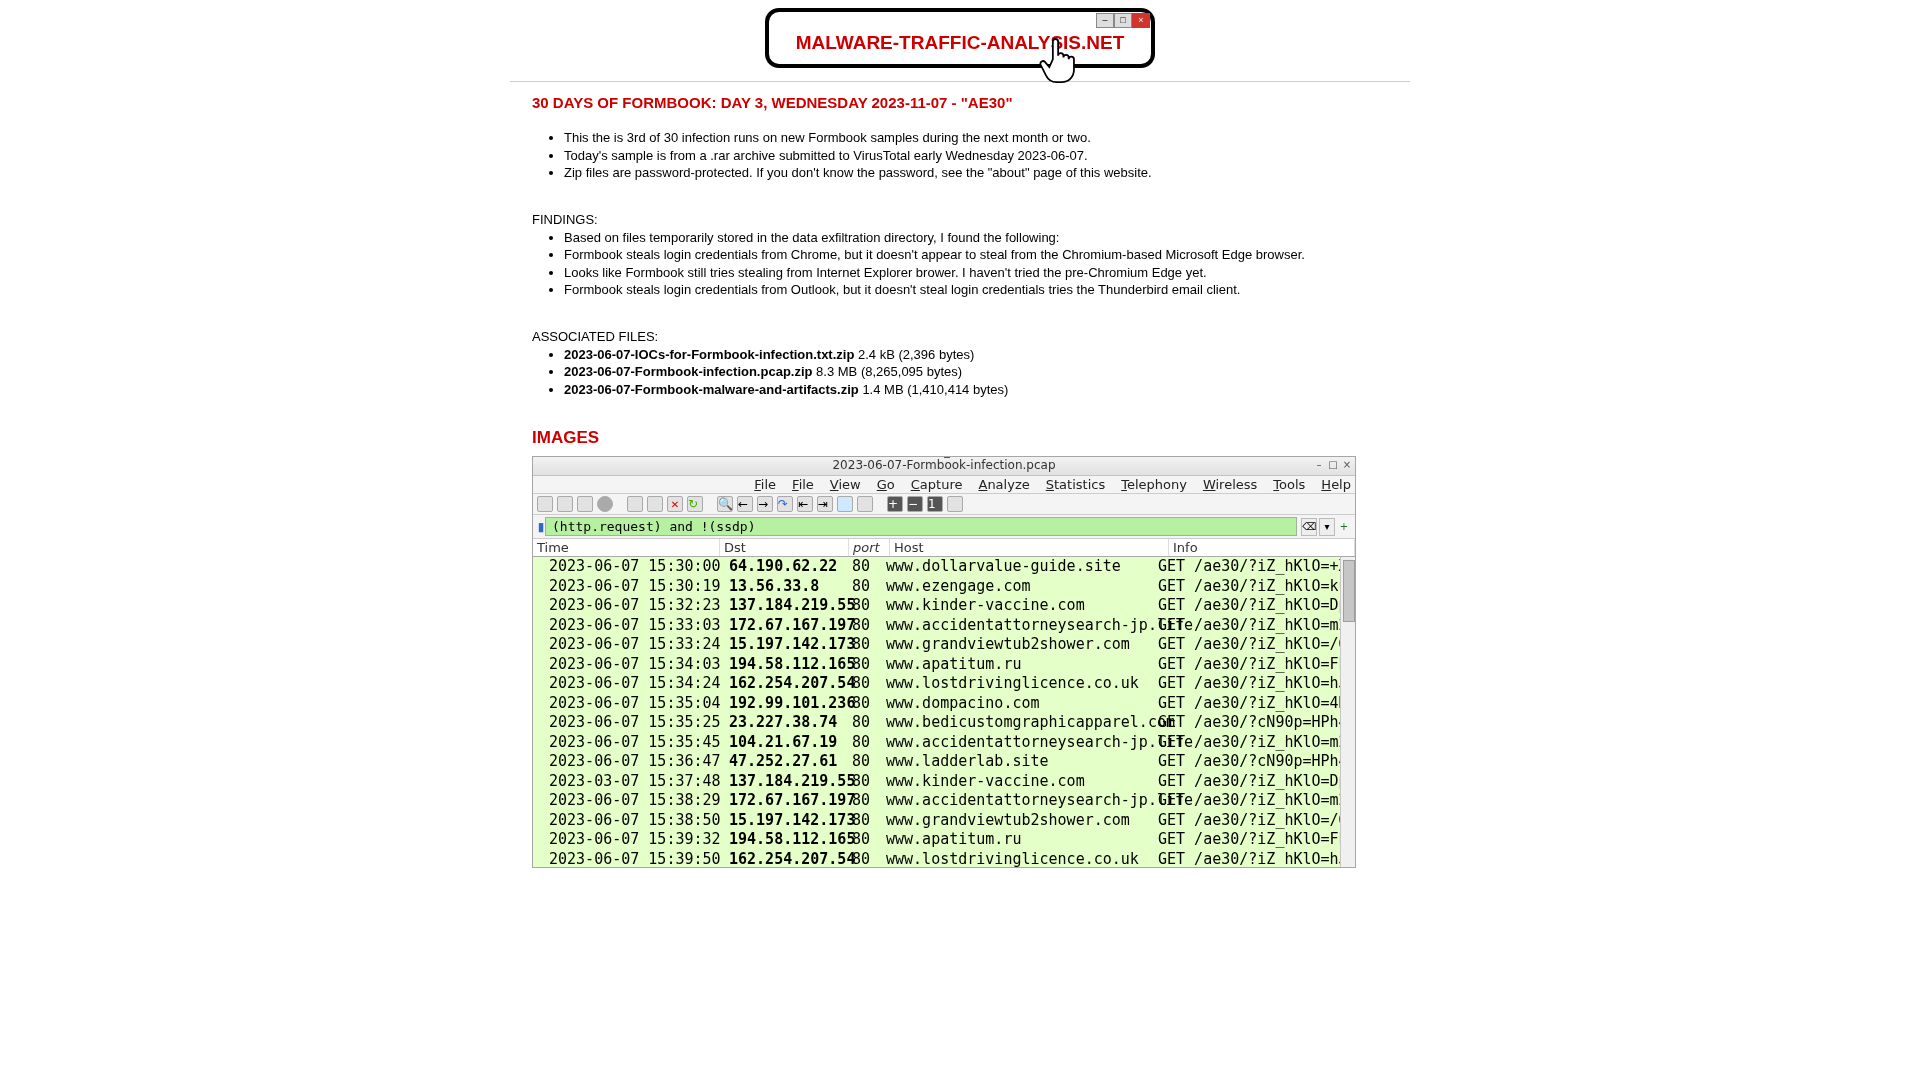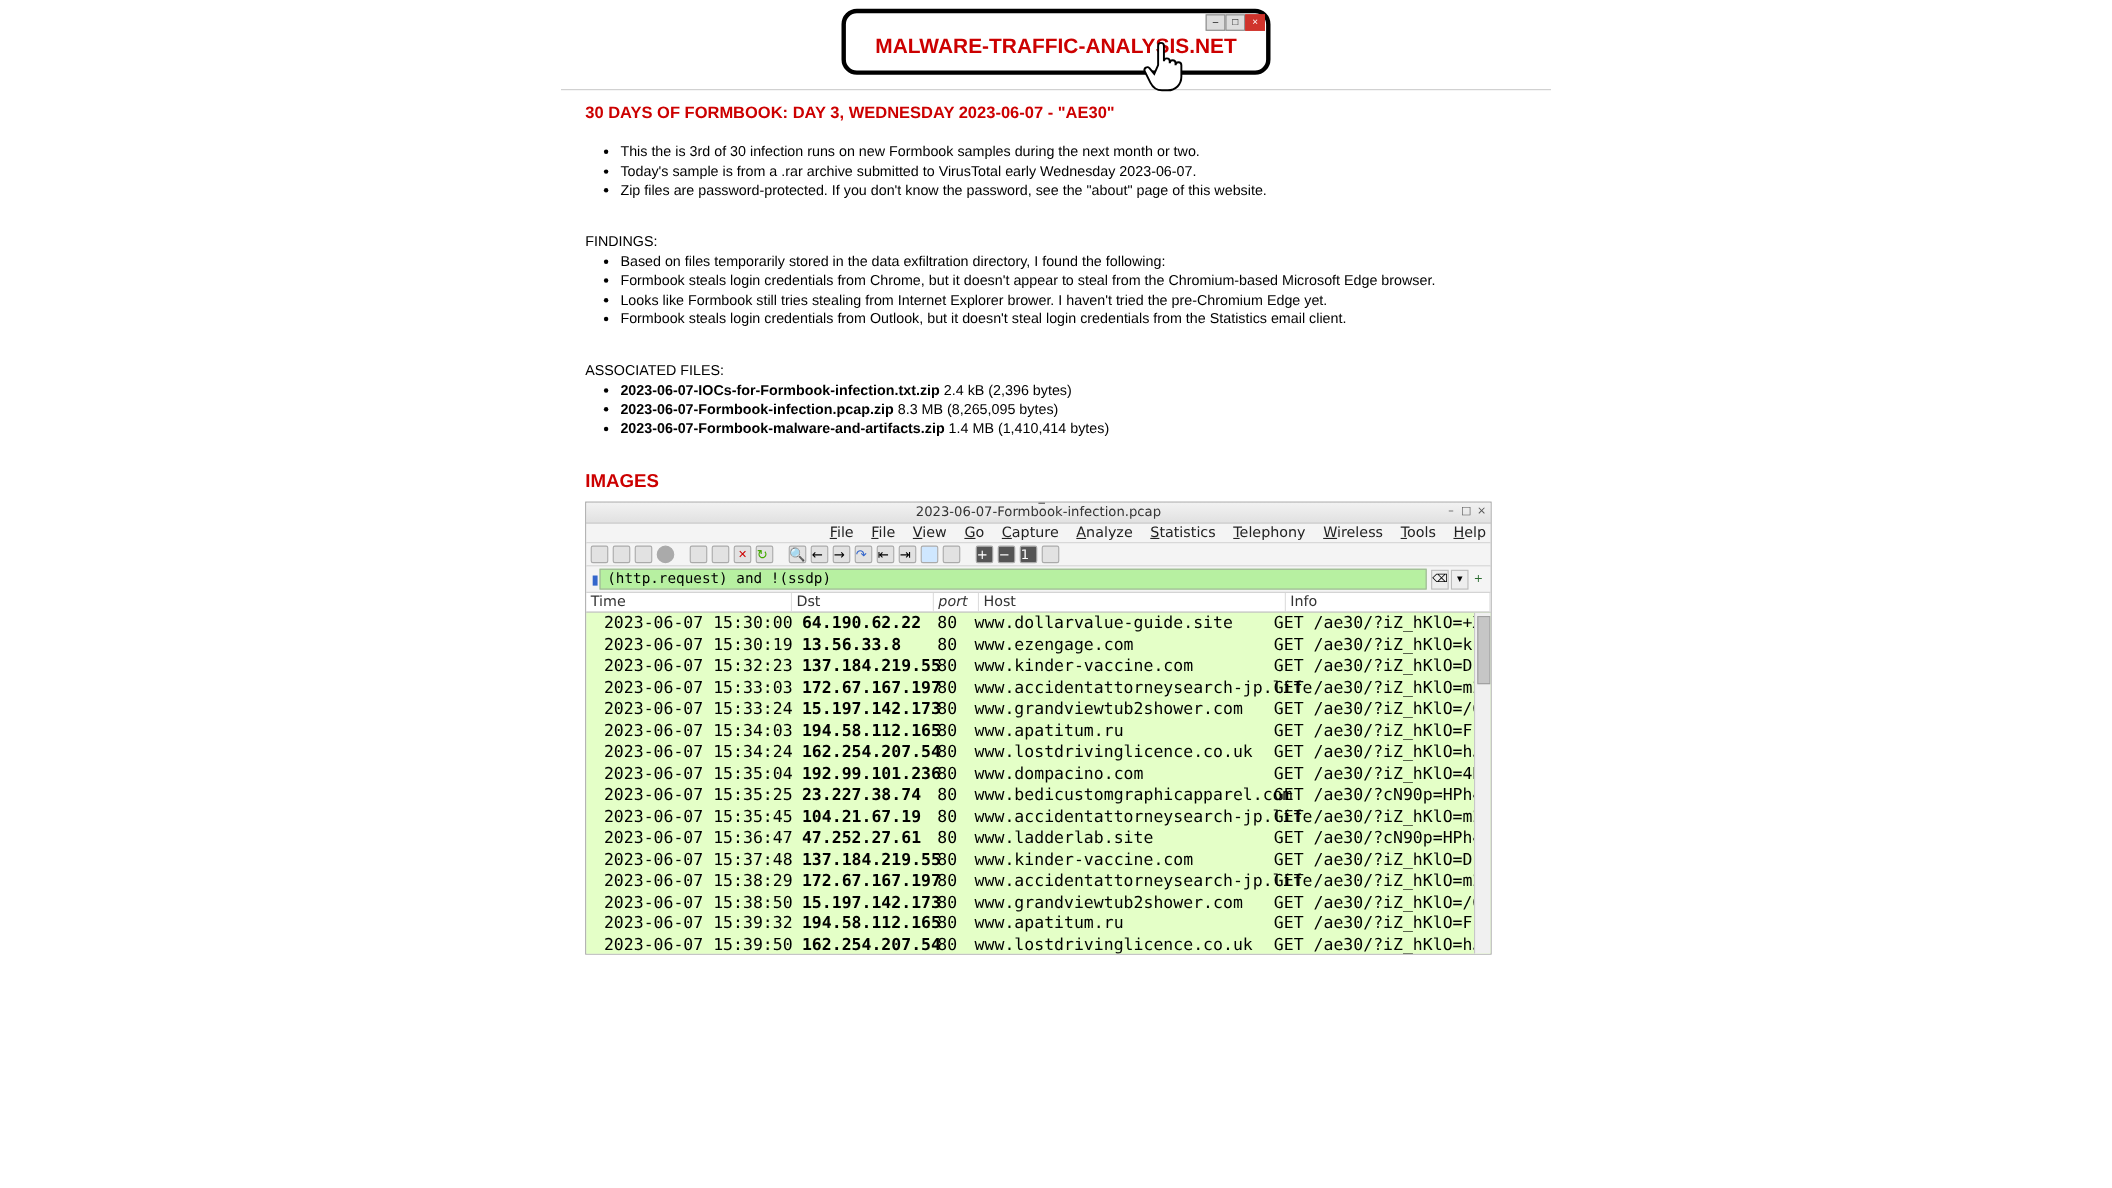--- a/index.html
+++ b/index.html
@@ -260,34 +260,34 @@
       </g>
     </svg>
   </div>
 </div>
 
 <hr class="hr-top">
 
 <div class="container">
   <div class="content">
 
-    <h2 class="page-title">30 DAYS OF FORMBOOK: DAY 3, WEDNESDAY 2023-06-07 - "AE30"</h2>
+    <h2 class="page-title">30 DAYS OF FORMBOOK: DAY 3, WEDNESDAY 2023-11-07 - "AE30"</h2>
 
     <ul class="bul" id="notes-list">
         <li>This the is 3rd of 30 infection runs on new Formbook samples during the next month or two.</li>
         <li>Today's sample is from a .rar archive submitted to VirusTotal early Wednesday 2023-06-07.</li>
         <li>Zip files are password-protected.  If you don't know the password, see the "about" page of this website.</li>
       </ul>
 
     <p class="section-label">FINDINGS:</p>
     <ul class="bul" id="findings-list">
         <li>Based on files temporarily stored in the data exfiltration directory, I found the following:</li>
         <li>Formbook steals login credentials from Chrome, but it doesn't appear to steal from the Chromium-based Microsoft Edge browser.</li>
         <li>Looks like Formbook still tries stealing from Internet Explorer brower.  I haven't tried the pre-Chromium Edge yet.</li>
-        <li>Formbook steals login credentials from Outlook, but it doesn't steal login credentials from the Statistics email client.</li>
+        <li>Formbook steals login credentials from Outlook, but it doesn't steal login credentials tries the Thunderbird email client.</li>
       </ul>
 
     <p class="section-label">ASSOCIATED FILES:</p>
     <ul class="bul files" id="files-list">
         <li><span class="bold">2023-06-07-IOCs-for-Formbook-infection.txt.zip</span><span>   2.4 kB   (2,396 bytes)</span></li>
         <li><span class="bold">2023-06-07-Formbook-infection.pcap.zip</span><span>   8.3 MB   (8,265,095 bytes)</span></li>
         <li><span class="bold">2023-06-07-Formbook-malware-and-artifacts.zip</span><span>   1.4 MB   (1,410,414 bytes)</span></li>
       </ul>
 
     <h2 class="images-title">IMAGES</h2>
@@ -364,21 +364,21 @@
           <div class="ws-row"><div class="c-time">2023-06-07 15:30:19</div><div class="c-dst">13.56.33.8</div><div class="c-port">80</div><div class="c-host">www.ezengage.com</div><div class="c-info">GET /ae30/?iZ_hKlO=ku</div></div>
           <div class="ws-row"><div class="c-time">2023-06-07 15:32:23</div><div class="c-dst">137.184.219.55</div><div class="c-port">80</div><div class="c-host">www.kinder-vaccine.com</div><div class="c-info">GET /ae30/?iZ_hKlO=Dp</div></div>
           <div class="ws-row"><div class="c-time">2023-06-07 15:33:03</div><div class="c-dst">172.67.167.197</div><div class="c-port">80</div><div class="c-host">www.accidentattorneysearch-jp.life</div><div class="c-info">GET /ae30/?iZ_hKlO=m2</div></div>
           <div class="ws-row"><div class="c-time">2023-06-07 15:33:24</div><div class="c-dst">15.197.142.173</div><div class="c-port">80</div><div class="c-host">www.grandviewtub2shower.com</div><div class="c-info">GET /ae30/?iZ_hKlO=/G</div></div>
           <div class="ws-row"><div class="c-time">2023-06-07 15:34:03</div><div class="c-dst">194.58.112.165</div><div class="c-port">80</div><div class="c-host">www.apatitum.ru</div><div class="c-info">GET /ae30/?iZ_hKlO=FP</div></div>
           <div class="ws-row"><div class="c-time">2023-06-07 15:34:24</div><div class="c-dst">162.254.207.54</div><div class="c-port">80</div><div class="c-host">www.lostdrivinglicence.co.uk</div><div class="c-info">GET /ae30/?iZ_hKlO=hJ</div></div>
           <div class="ws-row"><div class="c-time">2023-06-07 15:35:04</div><div class="c-dst">192.99.101.236</div><div class="c-port">80</div><div class="c-host">www.dompacino.com</div><div class="c-info">GET /ae30/?iZ_hKlO=4N</div></div>
           <div class="ws-row"><div class="c-time">2023-06-07 15:35:25</div><div class="c-dst">23.227.38.74</div><div class="c-port">80</div><div class="c-host">www.bedicustomgraphicapparel.com</div><div class="c-info">GET /ae30/?cN90p=HPh4</div></div>
           <div class="ws-row"><div class="c-time">2023-06-07 15:35:45</div><div class="c-dst">104.21.67.19</div><div class="c-port">80</div><div class="c-host">www.accidentattorneysearch-jp.life</div><div class="c-info">GET /ae30/?iZ_hKlO=m2</div></div>
           <div class="ws-row"><div class="c-time">2023-06-07 15:36:47</div><div class="c-dst">47.252.27.61</div><div class="c-port">80</div><div class="c-host">www.ladderlab.site</div><div class="c-info">GET /ae30/?cN90p=HPh4</div></div>
-          <div class="ws-row"><div class="c-time">2023-06-07 15:37:48</div><div class="c-dst">137.184.219.55</div><div class="c-port">80</div><div class="c-host">www.kinder-vaccine.com</div><div class="c-info">GET /ae30/?iZ_hKlO=Dp</div></div>
+          <div class="ws-row"><div class="c-time">2023-03-07 15:37:48</div><div class="c-dst">137.184.219.55</div><div class="c-port">80</div><div class="c-host">www.kinder-vaccine.com</div><div class="c-info">GET /ae30/?iZ_hKlO=Dp</div></div>
           <div class="ws-row"><div class="c-time">2023-06-07 15:38:29</div><div class="c-dst">172.67.167.197</div><div class="c-port">80</div><div class="c-host">www.accidentattorneysearch-jp.life</div><div class="c-info">GET /ae30/?iZ_hKlO=m2</div></div>
           <div class="ws-row"><div class="c-time">2023-06-07 15:38:50</div><div class="c-dst">15.197.142.173</div><div class="c-port">80</div><div class="c-host">www.grandviewtub2shower.com</div><div class="c-info">GET /ae30/?iZ_hKlO=/G</div></div>
           <div class="ws-row"><div class="c-time">2023-06-07 15:39:32</div><div class="c-dst">194.58.112.165</div><div class="c-port">80</div><div class="c-host">www.apatitum.ru</div><div class="c-info">GET /ae30/?iZ_hKlO=FP</div></div>
           <div class="ws-row"><div class="c-time">2023-06-07 15:39:50</div><div class="c-dst">162.254.207.54</div><div class="c-port">80</div><div class="c-host">www.lostdrivinglicence.co.uk</div><div class="c-info">GET /ae30/?iZ_hKlO=hJ</div></div>
         </div>
     </div>
 
   </div>
 </div>
 

